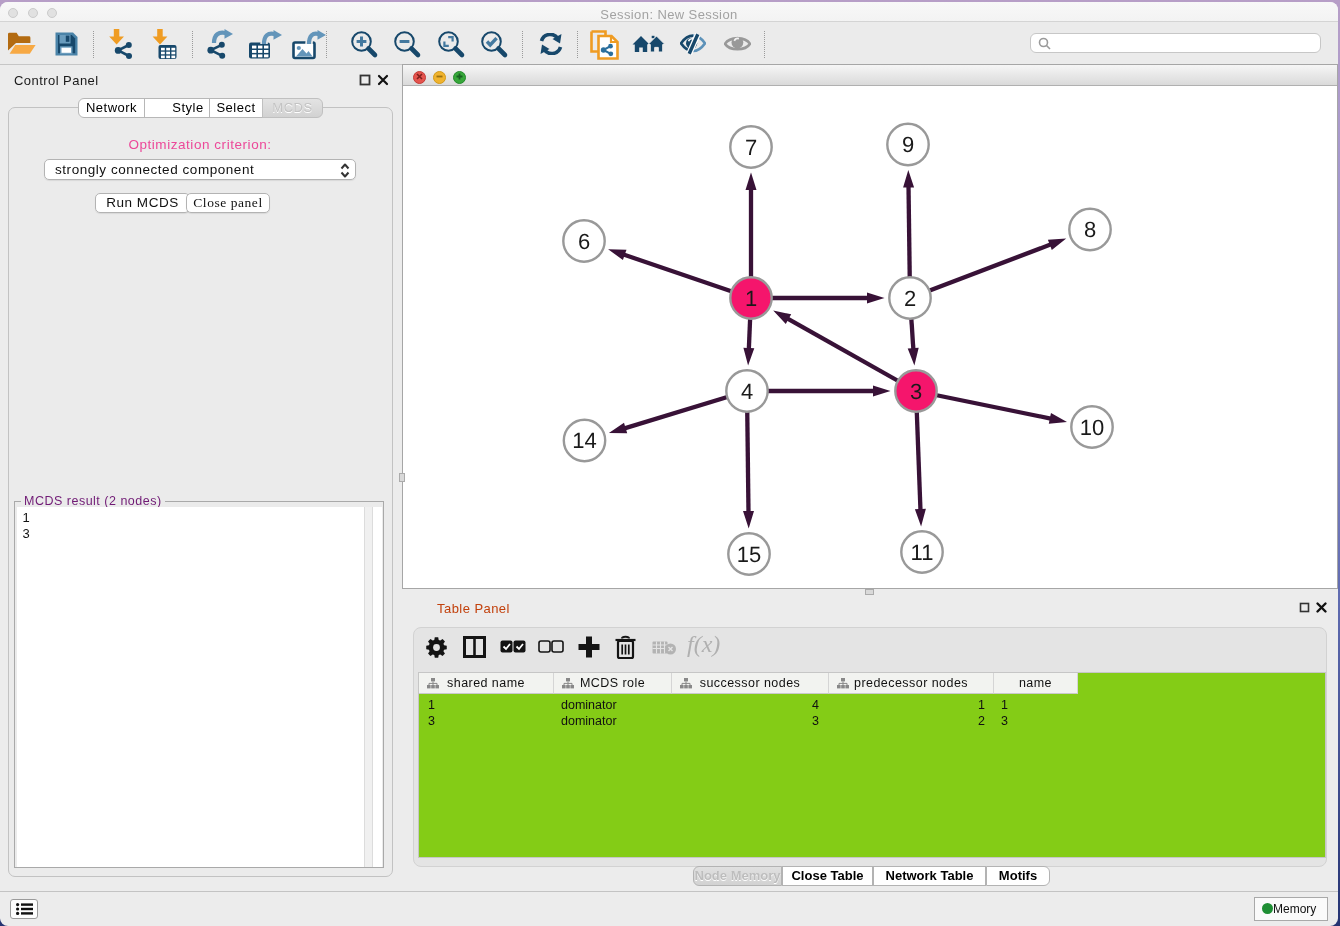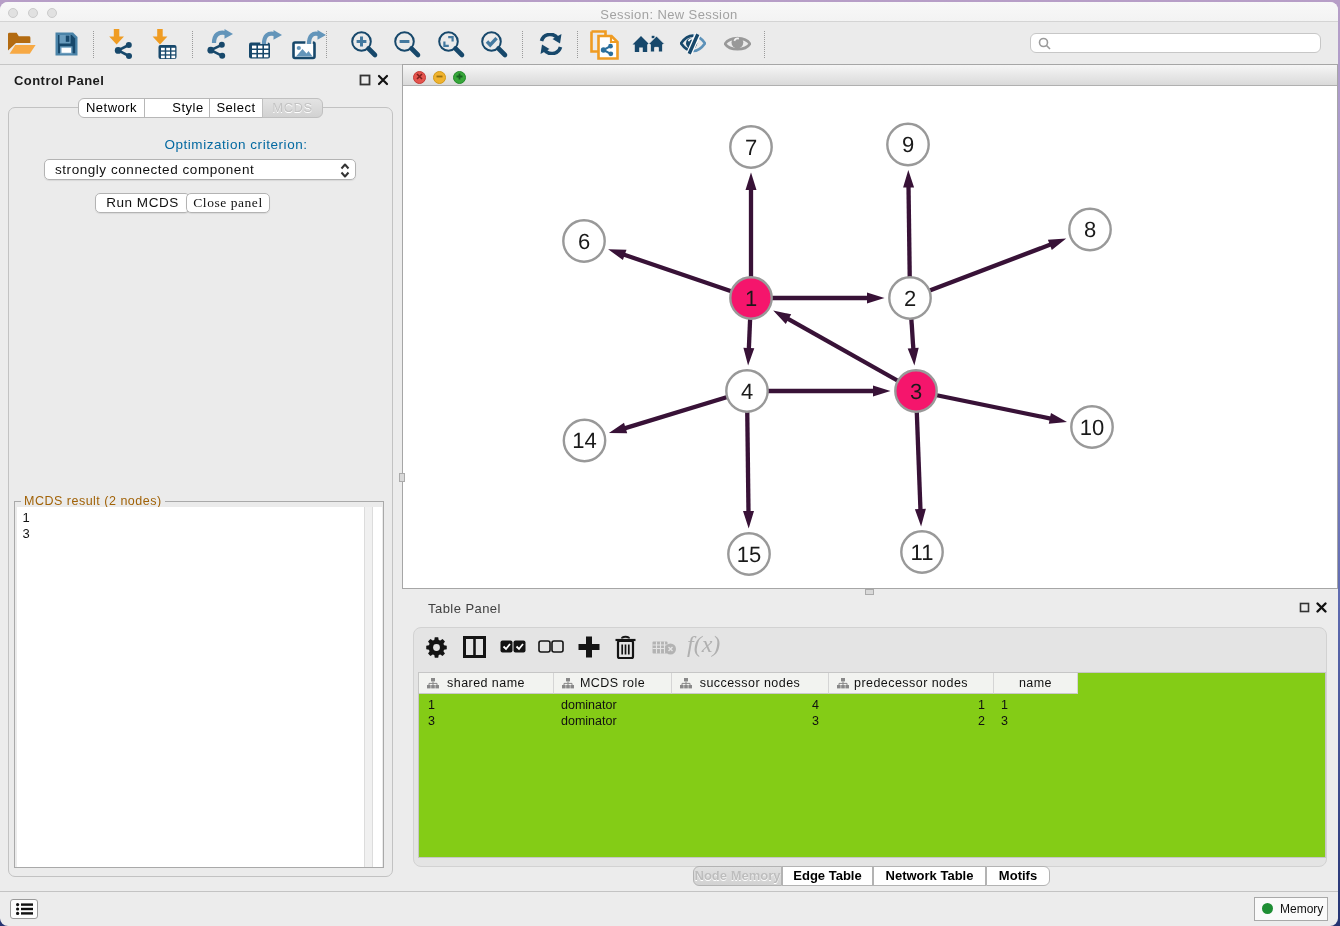--- a/index.html
+++ b/index.html
@@ -15,69 +15,69 @@
 .tl { position:absolute; top:5.5px; width:10px; height:10px; border-radius:50%;
   background:#e1e1e1; border:1px solid #cbcbcb; }
 #titletext { position:absolute; top:7px; left:0; width:1338px; text-align:center;
   font-size:13px; letter-spacing:0.4px; color:#a2a2a2; }
 #toolbar { position:absolute; left:0; top:22px; width:1338px; height:43px;
   background:#ebebeb; border-bottom:1px solid #c6c6c6; }
 .tsep { position:absolute; top:9px; height:27px; width:0;
   border-left:1px dotted #9a9a9a; }
 #search { position:absolute; left:1030px; top:33px; width:291px; height:20px;
   background:#fff; border:1px solid #c7c7c7; border-radius:6px; }
-#cp-title { position:absolute; left:14px; top:73px; font-size:13px; letter-spacing:0.45px; color:#1a1a1a;font-weight:bold; }
+#cp-title { position:absolute; left:14px; top:73px; font-size:13px; letter-spacing:0.45px; color:#1a1a1a; }
 .tab { position:absolute; top:98px; background:rgba(255,255,255,0.99); border:1px solid #b7b7b7; font-size:13px;
   letter-spacing:0.5px; text-align:center; line-height:18px; height:20px; color:#000; z-index:5; }
 #cp-box { position:absolute; left:8px; top:107px; width:384.5px; height:770px;
   background:#ebebeb; border:1px solid #c2c2c2; border-radius:7px; }
 #opt-label { position:absolute; left:8px; top:137px; width:384px; text-align:center;
-  font-size:13.5px; letter-spacing:0.55px; color:#0369a1;margin-left:36px; }
+  font-size:13.5px; letter-spacing:0.55px; color:#ec4899; }
 #cp-select { position:absolute; left:44px; top:159px; width:312px; height:21px;
   background:rgba(255,255,255,0.99); border:1px solid #b3b3b3; border-radius:5px;
   font-size:13.5px; letter-spacing:0.55px; line-height:19px; padding-left:10px; color:#111;
   box-shadow:0 1px 1px rgba(0,0,0,0.08); }
 .cp-btn { position:absolute; top:193px; height:20px; background:rgba(255,255,255,0.99);
   border:1px solid #b3b3b3; border-radius:5px; font-size:13.5px; letter-spacing:0.55px; text-align:center;
   line-height:18px; color:#111; box-shadow:0 1px 1px rgba(0,0,0,0.08); }
 #fieldset { position:absolute; left:14px; top:501px; width:370px; height:367px;
   border:1px solid #a9a9a9; }
 #fieldset-legend { position:absolute; left:21px; top:494px; background:rgba(235,235,235,0.99);
-  font-size:12.5px; letter-spacing:0.5px; color:#a16207; padding:0 3px; }
+  font-size:12.5px; letter-spacing:0.5px; color:#701a75; padding:0 3px; }
 #fs-white { position:absolute; left:16.5px; top:507px; width:365px; height:359.5px;
   background:rgba(255,255,255,0.99); font-size:13px; line-height:16px; color:#111; padding:3px 0 0 6px; }
 #fs-scroll { position:absolute; left:347px; top:0px; width:9px; height:359.5px;
   background:#f0f0f0; border-left:1px solid #dcdcdc; border-right:1px solid #dcdcdc; }
 #cwin { position:absolute; left:402px; top:64px; width:936px; height:525px; overflow:hidden;
   border:1px solid #a6a6a6; background:#fff; }
 #cwin-title { position:absolute; left:0; top:0; width:100%; height:21px;
   background:linear-gradient(#f6f6f6,#dadada); border-bottom:1px solid #b0b0b0; }
 #cwin-title .txt { position:absolute; top:3px; width:100%; text-align:center;
   font-size:12.5px; font-weight:bold; color:#222; }
 .mtl { position:absolute; top:5.5px; width:13px; height:13px; border-radius:50%; }
 #cgraph { position:absolute; left:0; top:24px; transform:translateZ(0); }
-#tp-title { position:absolute; left:428px; top:601px; font-size:13px; letter-spacing:0.45px; color:#404040; }
+#tp-title { position:absolute; left:437px; top:601px; font-size:13px; letter-spacing:0.45px; color:#c2410c; }
 #tp-toolbox { position:absolute; left:413px; top:627px; width:914px; height:240px;
   background:#e4e4e4; border:1px solid #d2d2d2; border-radius:8px; }
 #ttable { position:absolute; left:418px; top:672px; width:908px; height:186px;
   background:#84cc16; border:1px solid #c6c6c6; }
 .th { position:absolute; top:0; height:21px; background:rgba(243,243,243,0.99);
   border-right:1px solid #d5d5d5; border-bottom:1px solid #c9c9c9;
   font-size:12.5px; letter-spacing:0.45px; color:#111; text-align:center; line-height:20px; }
 .td { position:absolute; font-size:12.5px; color:#111; height:16px; line-height:16px; }
 .btab { position:absolute; top:866px; height:20px; background:rgba(255,255,255,0.99);
   border:1px solid #b3b3b3; font-size:13px; font-weight:bold; text-align:center;
   line-height:18px; color:#000; }
 #statusbar { position:absolute; left:0; top:891px; width:1338px; height:33px;
   border-top:1px solid #c3c3c3; background:#ececec; border-radius:0 0 8px 8px; }
 #listbtn { position:absolute; left:10px; top:899px; width:28px; height:20px;
   background:#fdfdfd; border:1.5px solid #9b9b9b; border-radius:3px; }
 #membtn { position:absolute; left:1254px; top:897px; width:74px; height:24px;
   background:rgba(250,250,250,0.99); border:1px solid #a9a9a9; font-size:12px; color:#111;
-  line-height:22px; padding-left:25px; transform:translateZ(0); }
+  line-height:22px; padding-left:18px; transform:translateZ(0); }
 </style>
 </head>
 <body>
 <div id="win"></div>
 <div id="titlebar">
   <div class="tl" style="left:8px;"></div>
   <div class="tl" style="left:28px;"></div>
   <div class="tl" style="left:47px;"></div>
 </div>
 <div id="titletext">Session: New Session</div>
@@ -404,21 +404,21 @@
   <div class="td" style="left:410px;top:24px;width:156px;text-align:right;">1</div>
   <div class="td" style="left:582px;top:24px;">1</div>
   <div class="td" style="left:9px;top:40px;">3</div>
   <div class="td" style="left:142px;top:40px;">dominator</div>
   <div class="td" style="left:253px;top:40px;width:147px;text-align:right;">3</div>
   <div class="td" style="left:410px;top:40px;width:156px;text-align:right;">2</div>
   <div class="td" style="left:582px;top:40px;">3</div>
 </div>
 <div class="btab" style="left:693px;width:89px;border-radius:6px 0 0 6px;
   background:linear-gradient(#e0e0e0,#d2d2d2);color:#bdbdbd;text-shadow:0 1px 0 #fff;">Node Memory</div>
-<div class="btab" style="left:782px;width:91px;">Edge Table</div>
+<div class="btab" style="left:782px;width:91px;">Close Table</div>
 <div class="btab" style="left:873px;width:113px;">Network Table</div>
 <div class="btab" style="left:986px;width:64px;border-radius:0 6px 6px 0;">Motifs</div>
 <div id="statusbar"></div>
 <div id="listbtn"></div>
 <svg class="abs" style="left:16px;top:903px;" width="17" height="12" viewBox="0 0 17 12">
   <circle cx="1.6" cy="1.6" r="1.6" fill="#111"></circle>
     <rect x="5" y="0.4" width="12" height="2.4" fill="#111"></rect>
   <circle cx="1.6" cy="6" r="1.6" fill="#111"></circle>
     <rect x="5" y="4.8" width="12" height="2.4" fill="#111"></rect>
   <circle cx="1.6" cy="10.4" r="1.6" fill="#111"></circle>

